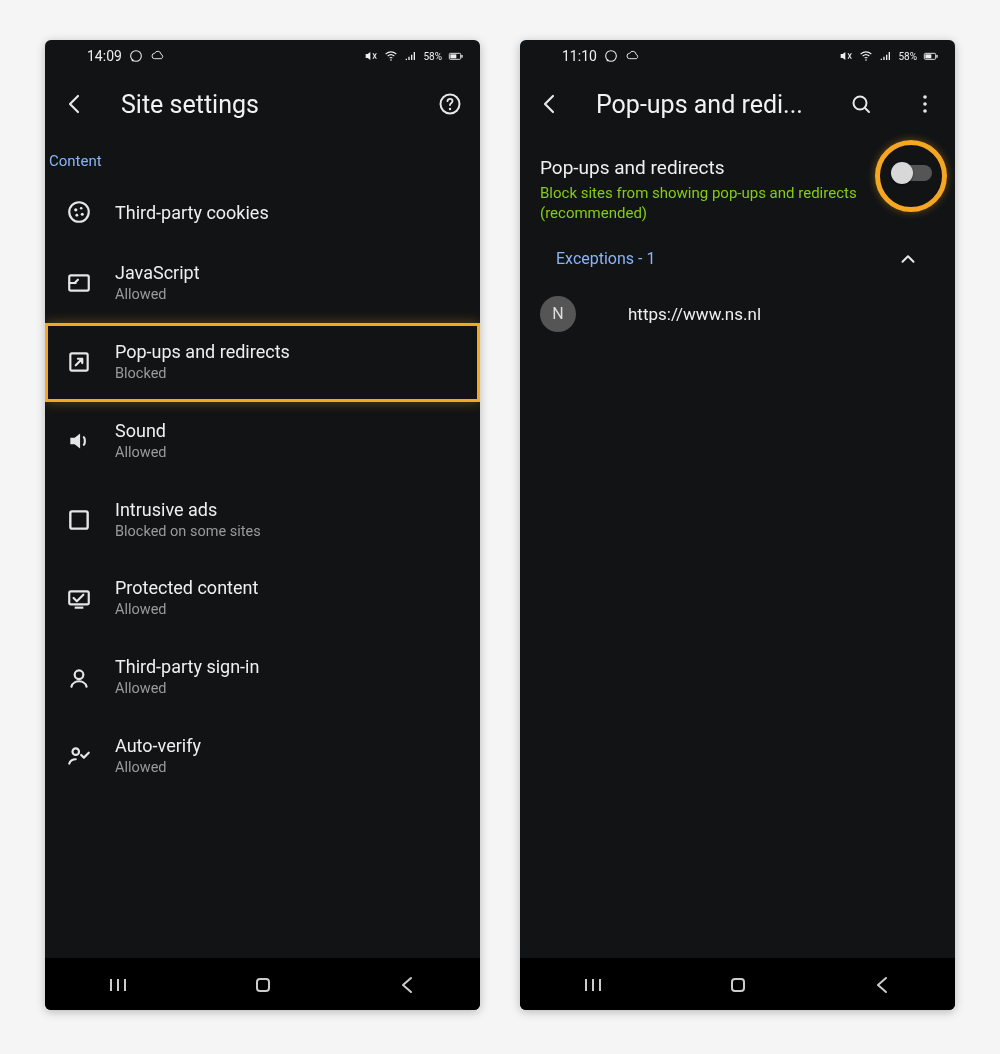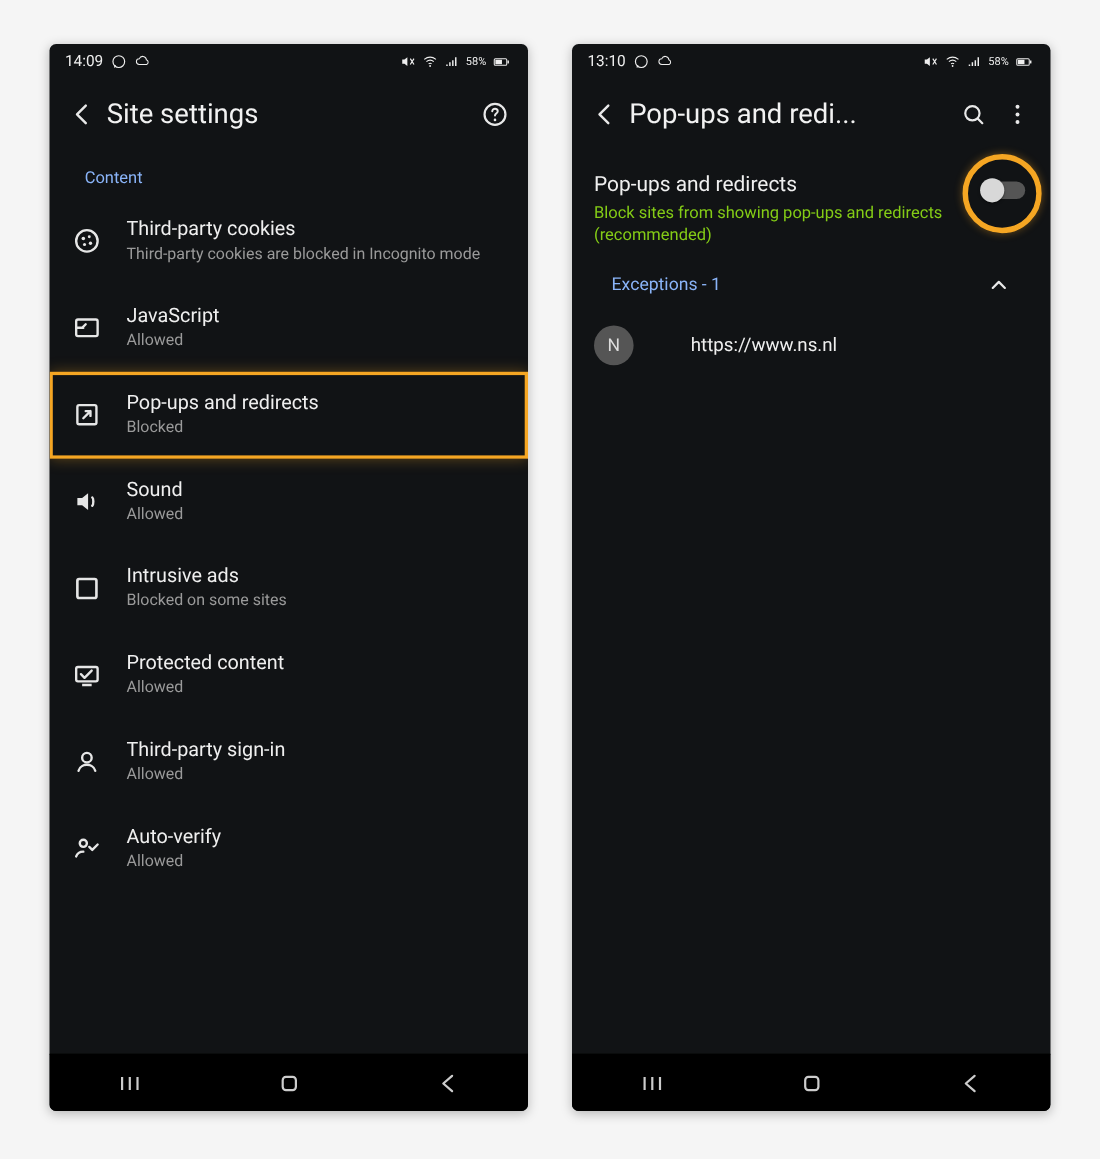--- a/index.html
+++ b/index.html
@@ -25,49 +25,50 @@
     overflow: hidden;
     position: relative;
   }
   .status-bar {
     height: 32px;
     display: flex;
     justify-content: space-between;
     padding: 0 14px;
     font-size: 14px;
     color: #eee;
+    margin-left: 28px;
   }
   .status-left { display:flex; align-items:center; gap:6px; }
   .status-right { display:flex; align-items:center; gap:4px; font-size:10px; }
   .app-bar {
     display:flex;
     align-items:center;
     height:64px;
     padding:0 12px;
-    gap:4px;
+    gap:28px;
   }
   .app-bar .title {
     font-size:25px;
     font-weight:400;
     flex:1;
     white-space:nowrap;
     overflow:hidden;
     text-overflow:ellipsis;
     color:#f2f2f2;
   }
   .icon-btn {
     width:36px; height:36px;
     display:flex; align-items:center; justify-content:center;
     color:#e8e8e8;
     border-radius:50%;
   }
   .section-label {
     color:#8ab4f8;
     font-size:15px;
-    padding:16px 32px 10px;
+    padding:16px 4px 10px;
   }
   .list { flex:1; overflow:hidden; }
   .item {
     display:flex;
     align-items:center;
     padding:18px 20px;
     gap:22px;
   }
   .item.highlight {
     outline:3px solid #f5a623;
@@ -295,21 +296,20 @@
 
   <div class="list">
     <div class="item">
       <div class="ic">
           <svg width="26" height="26" viewBox="0 0 24 24">
             <use href="#i-cookie"></use>
           </svg>
         </div>
       <div class="txt">
         <div class="t1">Third-party cookies</div>
-        <div class="t2">Third-party cookies are blocked in Incognito mode</div>
       </div>
     </div>
     <div class="item">
       <div class="ic">
           <svg width="26" height="26" viewBox="0 0 24 24">
             <use href="#i-js"></use>
           </svg>
         </div>
       <div class="txt">
         <div class="t1">JavaScript</div>
@@ -399,21 +399,21 @@
         <svg width="24" height="24" viewBox="0 0 24 24">
           <use href="#i-navback"></use>
         </svg>
       </div>
   </div>
 </div>
 
 <div class="phone">
   <div class="status-bar">
     <div class="status-left">
-      <span>13:10</span>
+      <span>11:10</span>
       <svg width="16" height="16" viewBox="0 0 24 24">
           <use href="#i-whatsapp"></use>
         </svg>
       <svg width="16" height="16" viewBox="0 0 24 24">
           <use href="#i-cloud"></use>
         </svg>
     </div>
     <div class="status-right">
       <svg width="16" height="16" viewBox="0 0 24 24">
           <use href="#i-mute"></use>

